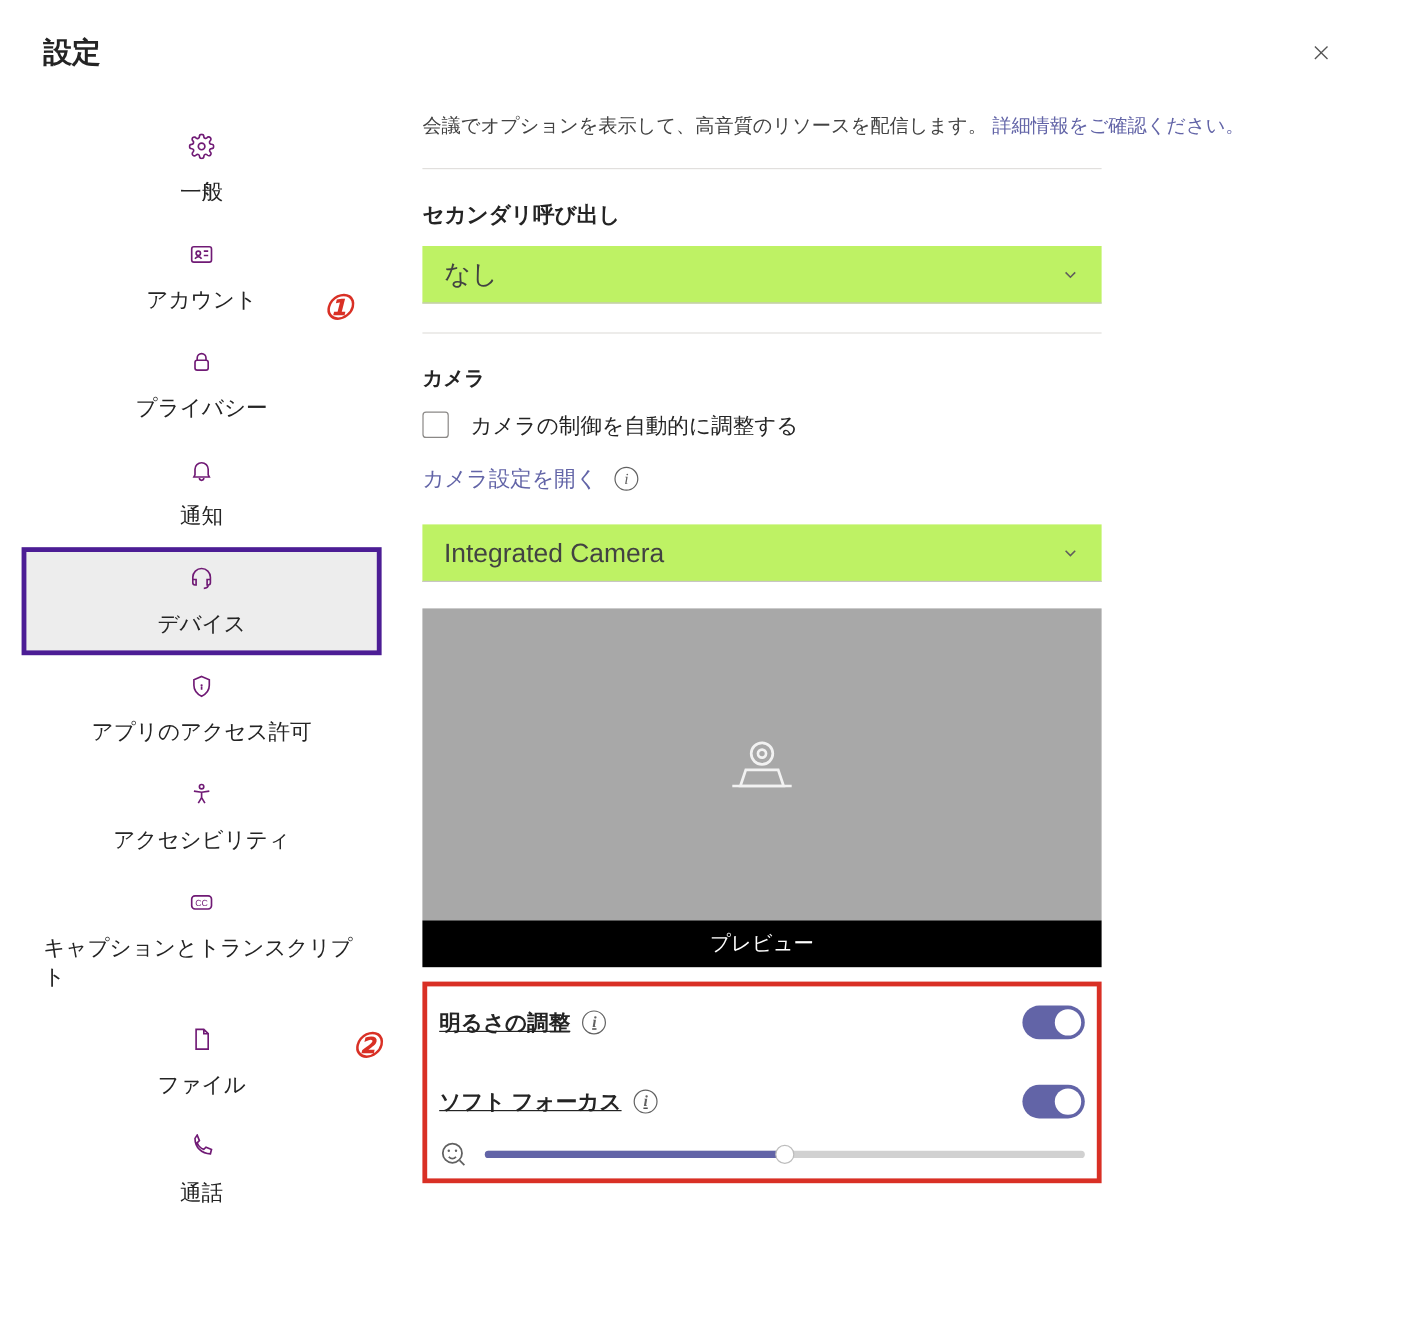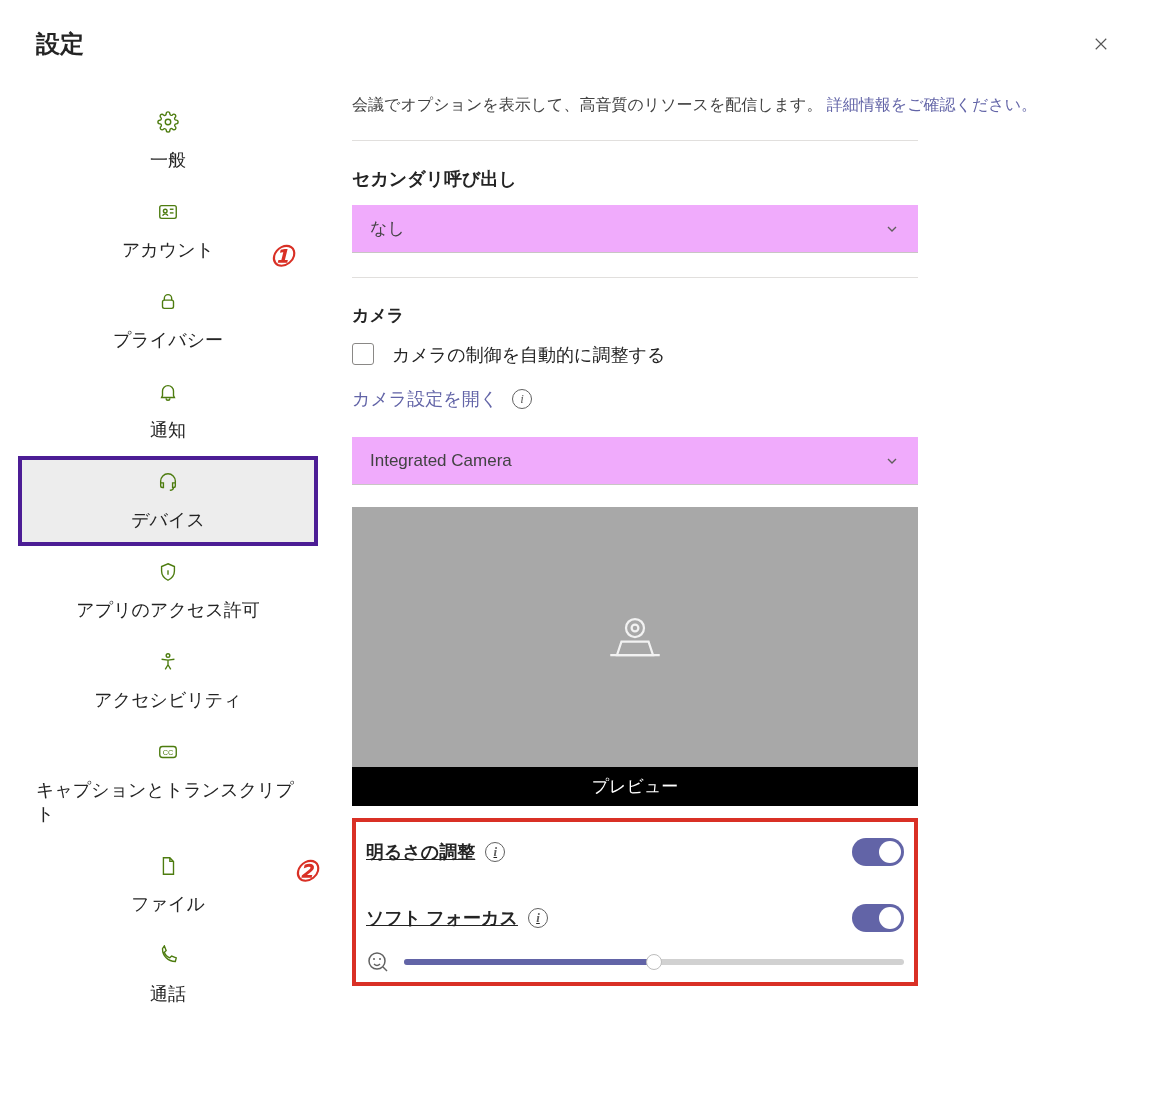--- a/index.html
+++ b/index.html
@@ -45,21 +45,21 @@
     padding: 10px 14px;
     font-size: 18px;
     color: #242424;
     cursor: pointer;
     border: 4px solid transparent;
     flex-direction: column;
   }
   .side-item .icon {
     width: 24px; height: 24px;
     display: flex; align-items: center; justify-content: center;
-    color: #4d7c0f;
+    color: #701a75;
   }
   .side-item.selected {
     background: #ededed;
     border: 4px solid #4c1d95;
   }
   .circ-num {
     position: absolute;
     font-family: "Times New Roman", serif;
     font-style: italic;
     font-weight: 700;
@@ -89,28 +89,28 @@
     border-top: 1px solid #e1dfdd;
     margin: 24px 0 26px 0;
   }
   .section-label {
     font-size: 18px;
     font-weight: 600;
     margin-bottom: 14px;
   }
   .section-label.sm { font-size: 17px; font-weight: 600; }
   .select {
-    background: #f0abfc;
+    background: #bef264;
     border-bottom: 1px solid #c8c6c4;
     height: 48px;
     display: flex;
     align-items: center;
     justify-content: space-between;
     padding: 0 18px;
-    font-size: 17px;
+    font-size: 22px;
     color: #424242;
     cursor: pointer;
   }
   .select .chev { color: #605e5c; }
   .checkbox-row {
     display: flex;
     align-items: flex-start;
     gap: 18px;
     margin: 16px 0 20px 0;
     font-size: 18px;

